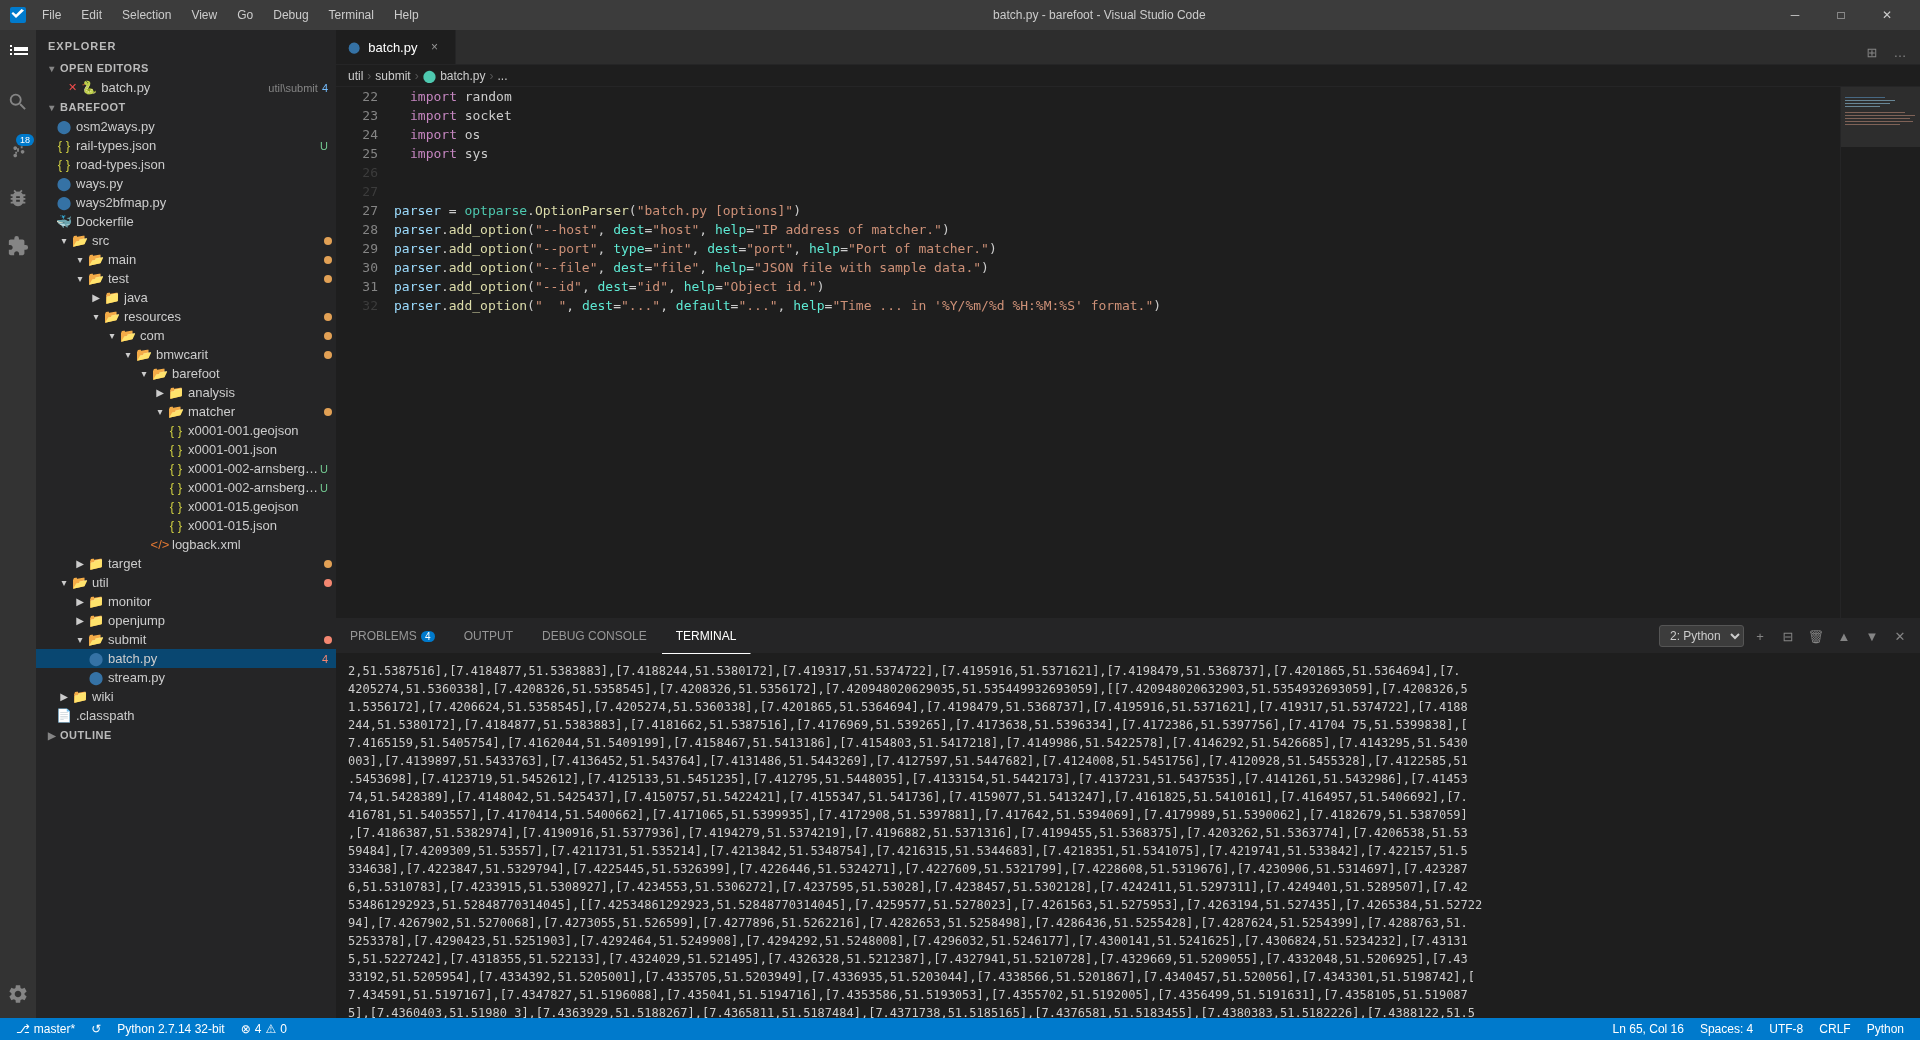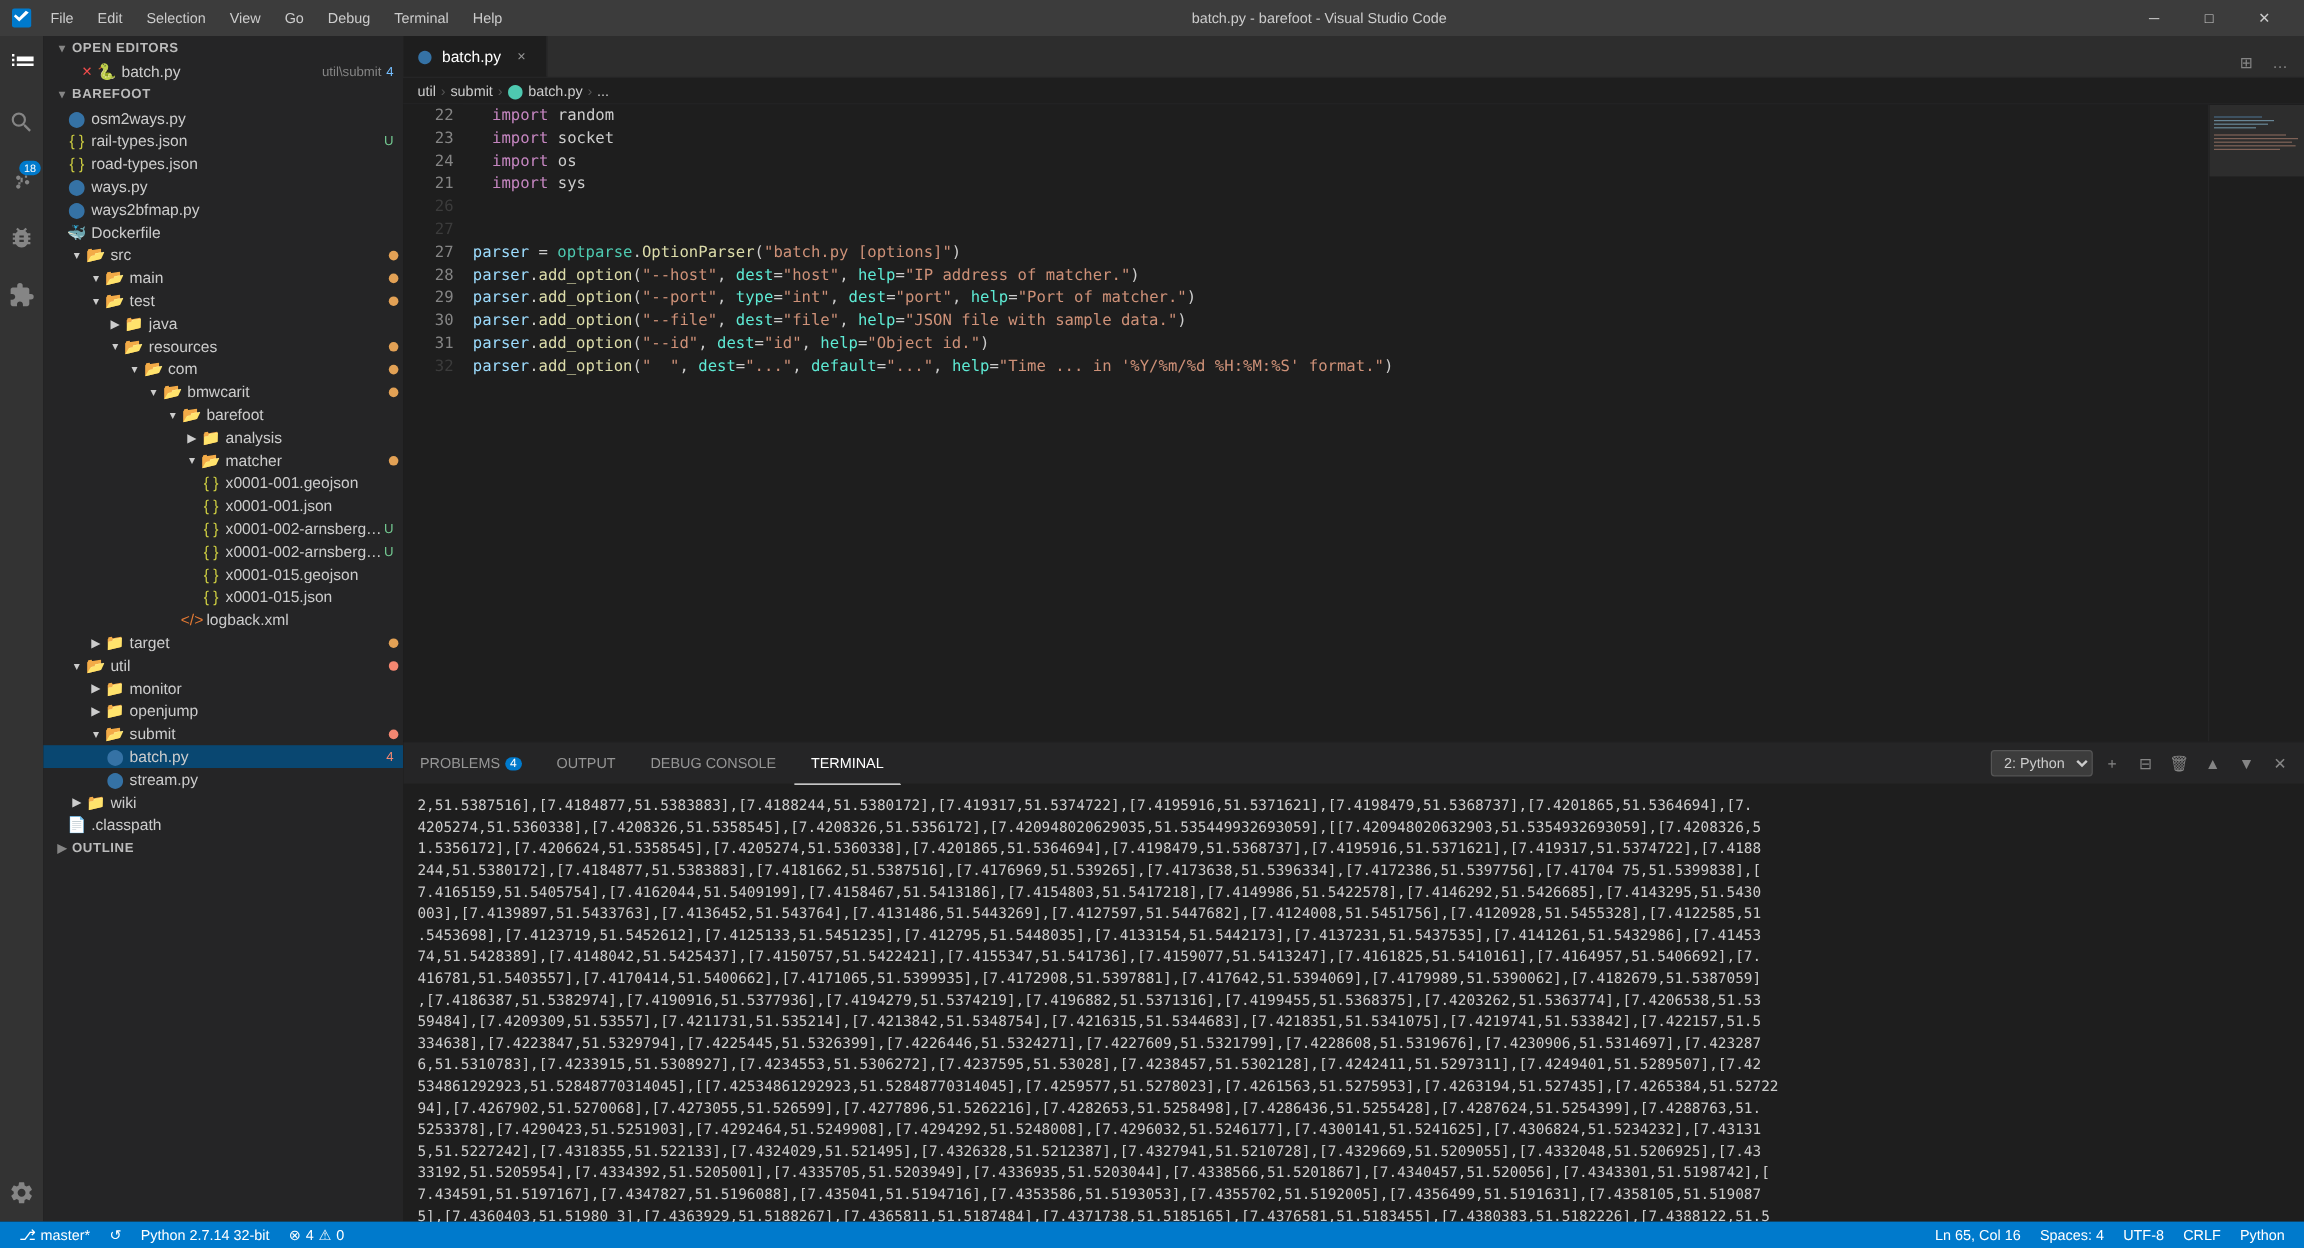--- a/index.html
+++ b/index.html
@@ -179,20 +179,21 @@
     <div class="activity-bottom">
       <div class="activity-item">
         <svg width="22" height="22" viewBox="0 0 24 24" fill="currentColor">
             <path d="M19.14 12.94c.04-.3.06-.61.06-.94 0-.32-.02-.64-.07-.94l2.03-1.58c.18-.14.23-.41.12-.61l-1.92-3.32c-.12-.22-.37-.29-.59-.22l-2.39.96c-.5-.38-1.03-.7-1.62-.94l-.36-2.54c-.04-.24-.24-.41-.48-.41h-3.84c-.24 0-.43.17-.47.41l-.36 2.54c-.59.24-1.13.57-1.62.94l-2.39-.96c-.22-.08-.47 0-.59.22L2.74 8.87c-.12.21-.08.47.12.61l2.03 1.58c-.05.3-.09.63-.09.94s.02.64.07.94l-2.03 1.58c-.18.14-.23.41-.12.61l1.92 3.32c.12.22.37.29.59.22l2.39-.96c.5.38 1.03.7 1.62.94l.36 2.54c.05.24.24.41.48.41h3.84c.24 0 .44-.17.47-.41l.36-2.54c.59-.24 1.13-.56 1.62-.94l2.39.96c.22.08.47 0 .59-.22l1.92-3.32c.12-.22.07-.47-.12-.61l-2.01-1.58zM12 15.6c-1.98 0-3.6-1.62-3.6-3.6s1.62-3.6 3.6-3.6 3.6 1.62 3.6 3.6-1.62 3.6-3.6 3.6z"></path>
           </svg>
       </div>
     </div>
   </div>
 
   <div class="sidebar">
+    <div class="sidebar-header">EXPLORER</div>
     <div class="sidebar-content">
 
       <div class="section-header">
         <span class="tree-arrow">▾</span>
         <span>OPEN EDITORS</span>
       </div>
       <div class="tree-item" style="padding-left: 16px;">
         <span class="tree-indent"></span>
         <span style="color: #f14c4c; font-size:11px; margin-right:4px;">✕</span>
         <span class="tree-icon icon-py">🐍</span>
@@ -399,21 +400,21 @@
     </div>
 
     <div style="flex:1; display:flex; overflow:hidden; flex-direction:column;">
       <div class="editor-with-minimap" style="flex:1; overflow:hidden;">
 
         <div class="editor" style="flex:1; display:flex;">
           <div class="line-numbers">
             <div>22</div>
             <div>23</div>
             <div>24</div>
-            <div>21</div>
+            <div>25</div>
             <div style="color:#3c3c3c;">26</div>
             <div style="color:#3c3c3c;">27</div>
             <div>27</div>
             <div>28</div>
             <div>29</div>
             <div>30</div>
             <div>31</div>
             <div style="color:#3c3c3c;">32</div>
           </div>
           <div class="code-content">

